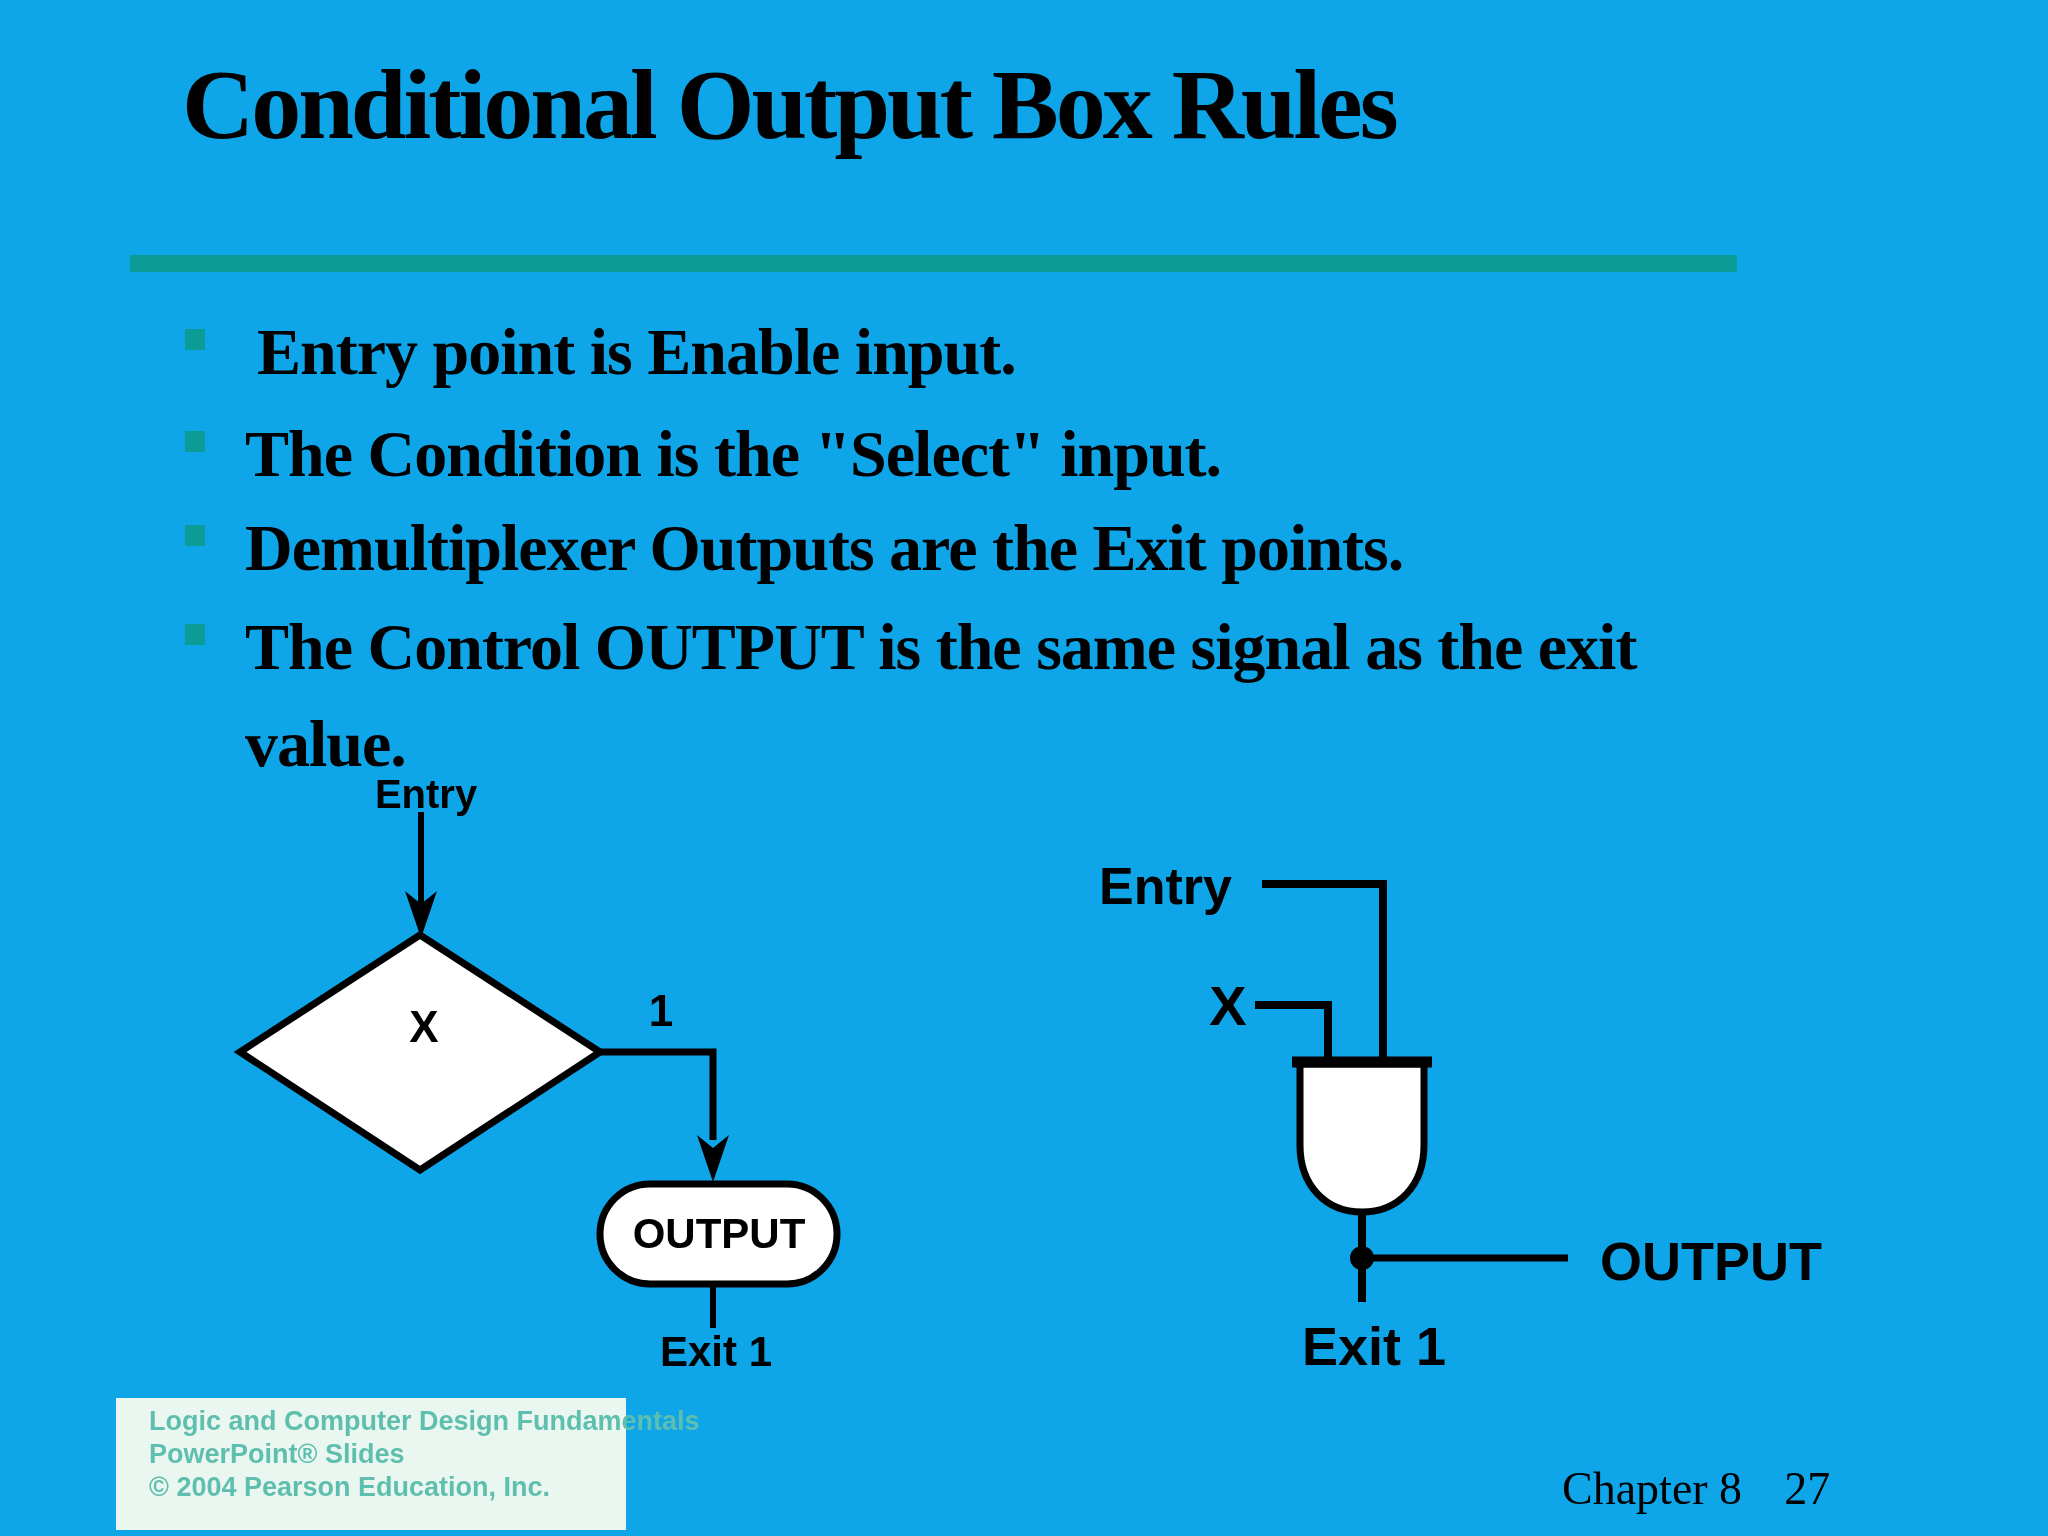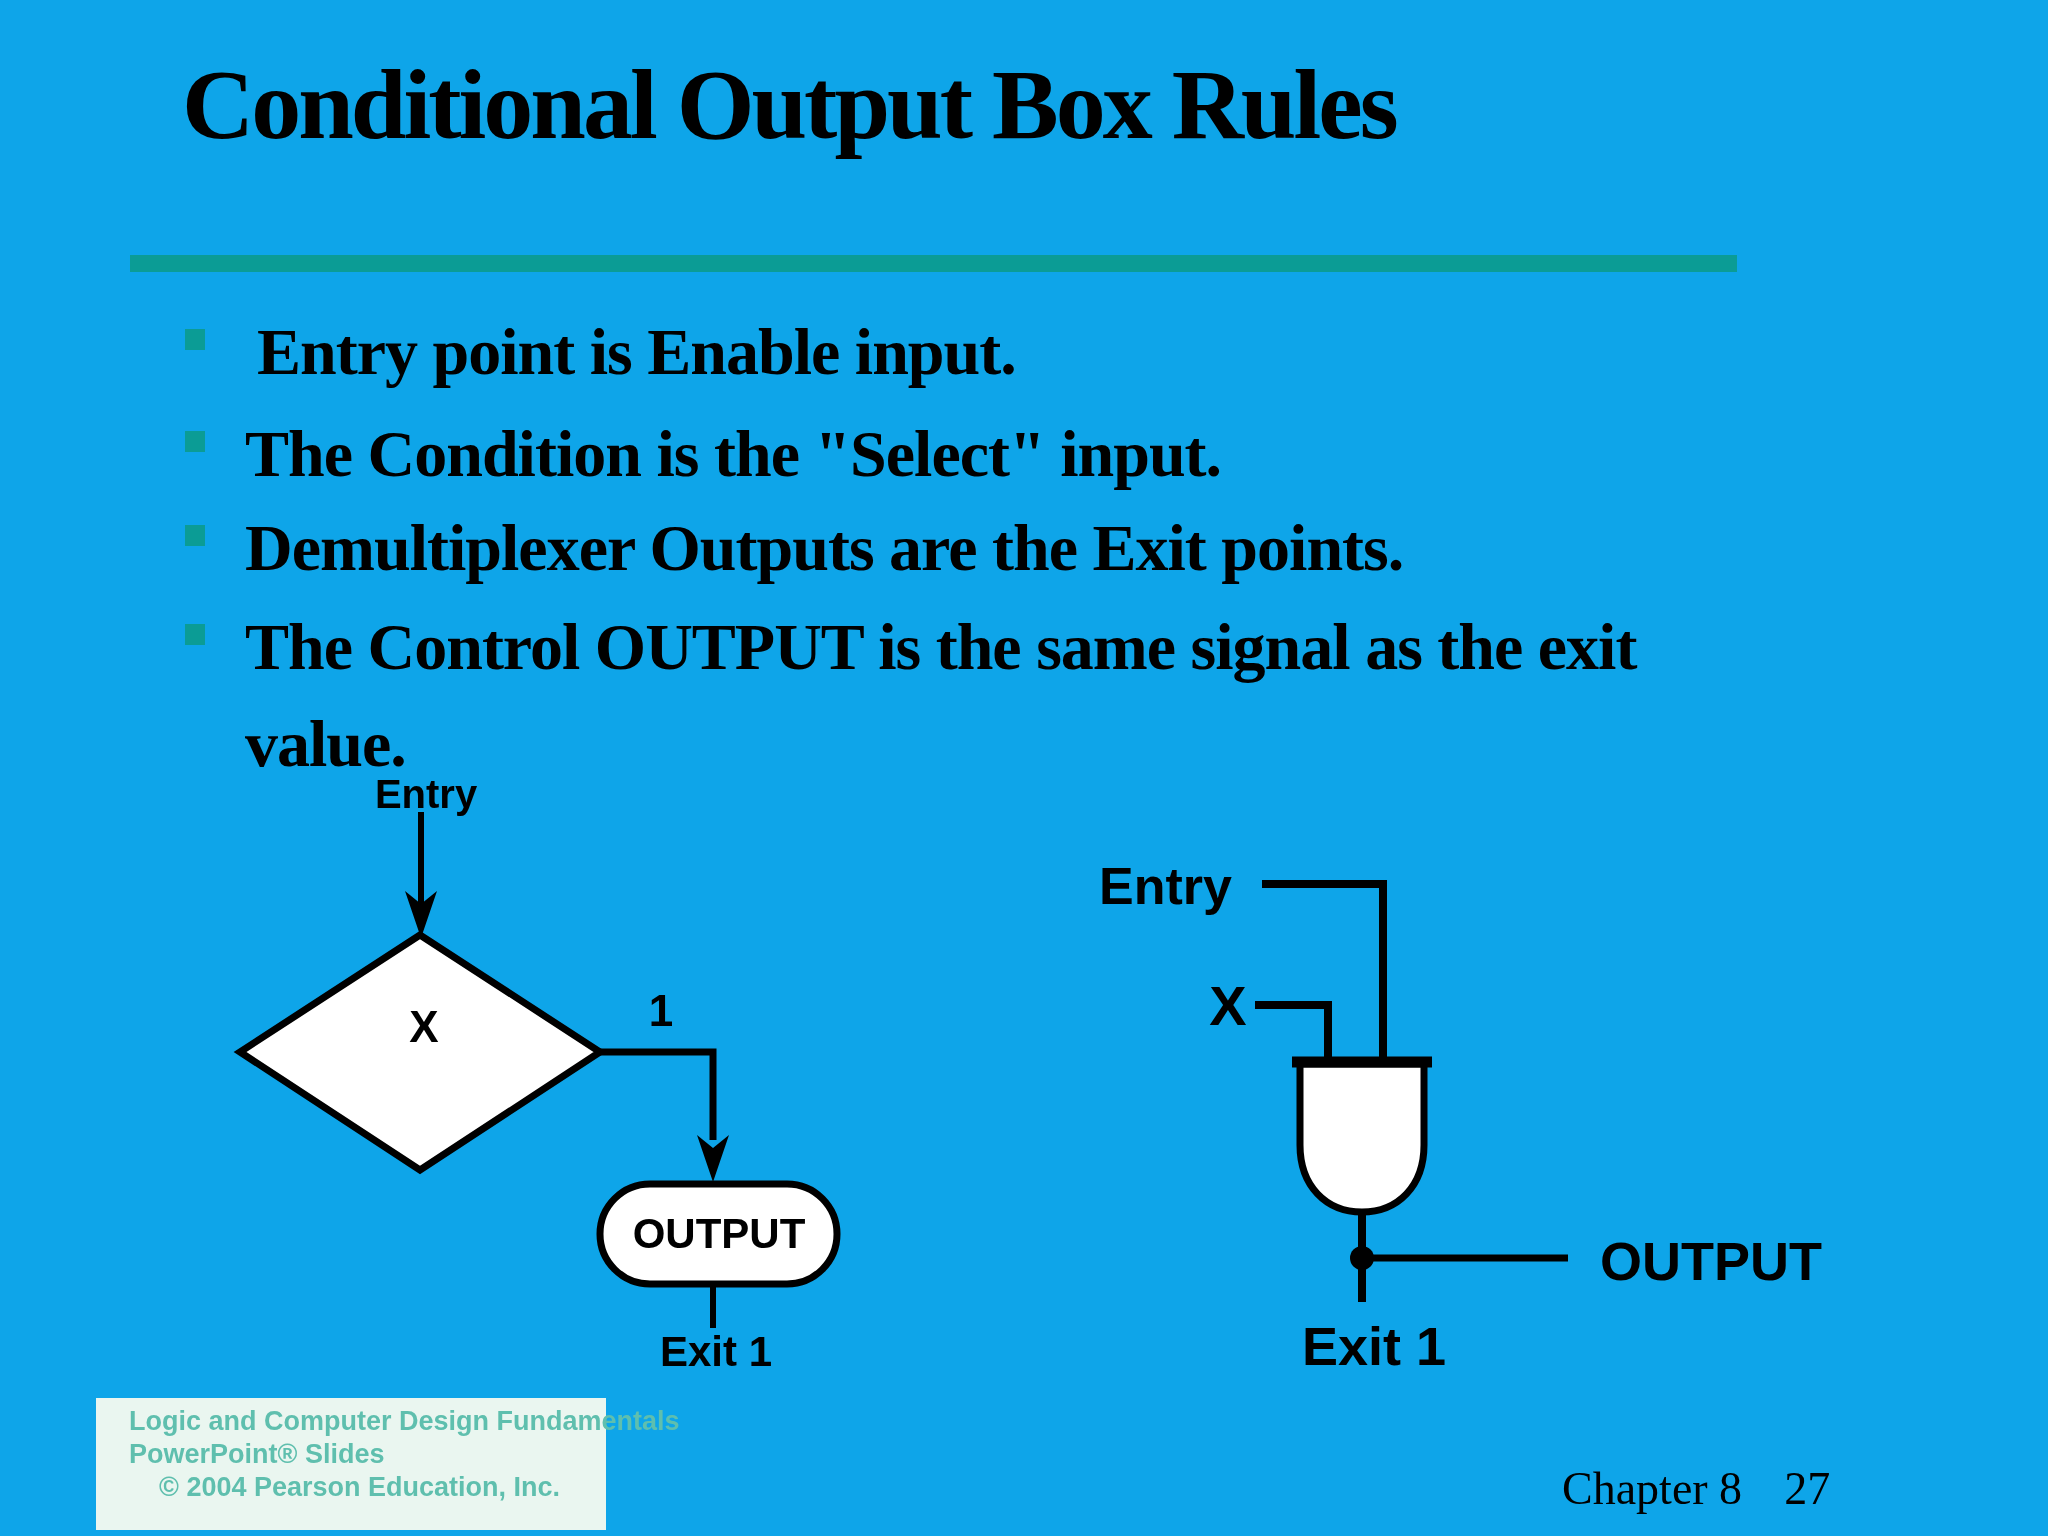--- a/index.html
+++ b/index.html
@@ -30,24 +30,24 @@
   .fc-x{left:424px;top:1027px;font-size:44px;}
   .fc-one{left:661px;top:1011px;font-size:44px;}
   .fc-output{left:719px;top:1234px;font-size:42px;}
   .fc-exit{left:716px;top:1352px;font-size:42px;}
   .ck-entry{left:1232px;top:886px;font-size:52px;transform:translate(-100%,-50%);}
   .ck-x{left:1228px;top:1005px;font-size:56px;}
   .ck-output{left:1600px;top:1261px;font-size:54px;transform:translate(0,-50%);}
   .ck-exit{left:1374px;top:1346px;font-size:54px;}
 
   
-  .wm{position:absolute;left:96px;top:1398px;width:510px;height:132px;background:#eaf6f0;}
+  .wm{position:absolute;left:116px;top:1398px;width:510px;height:132px;background:#eaf6f0;}
   .wm-line{position:absolute;left:33px;font-family:"Liberation Sans", sans-serif;
            font-weight:bold;font-size:27px;color:#5fbfae;white-space:nowrap;}
-  .wm-1{top:8px;} .wm-2{top:41px;} .wm-3{top:74px;margin-left:30px;}
+  .wm-1{top:8px;} .wm-2{top:41px;} .wm-3{top:74px;}
 
   
   .chapter{position:absolute;left:1562px;top:1462px;font-size:46px;display:flex;gap:42px;
            font-family:"Liberation Serif", serif;color:#000;}
 </style>
 </head>
 <body>
 
 <div id="slide">
 

